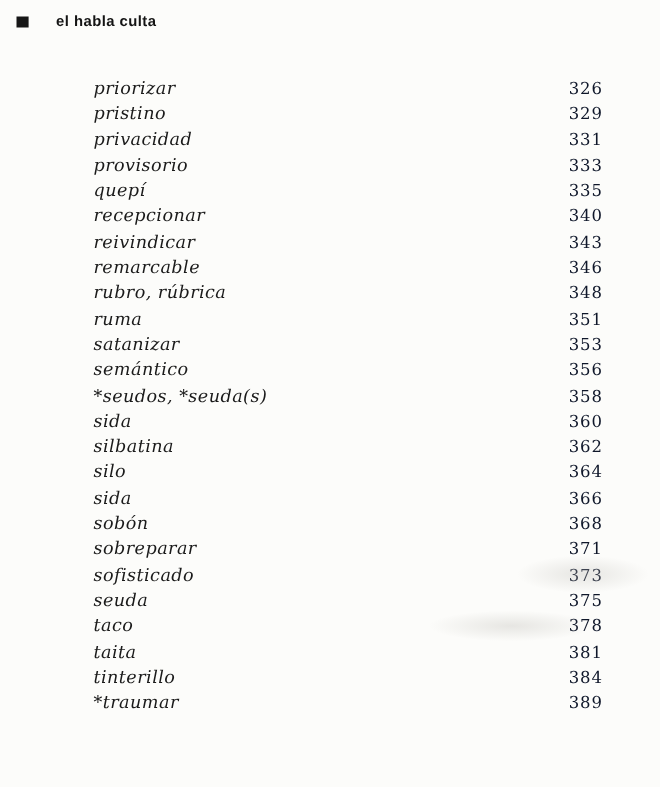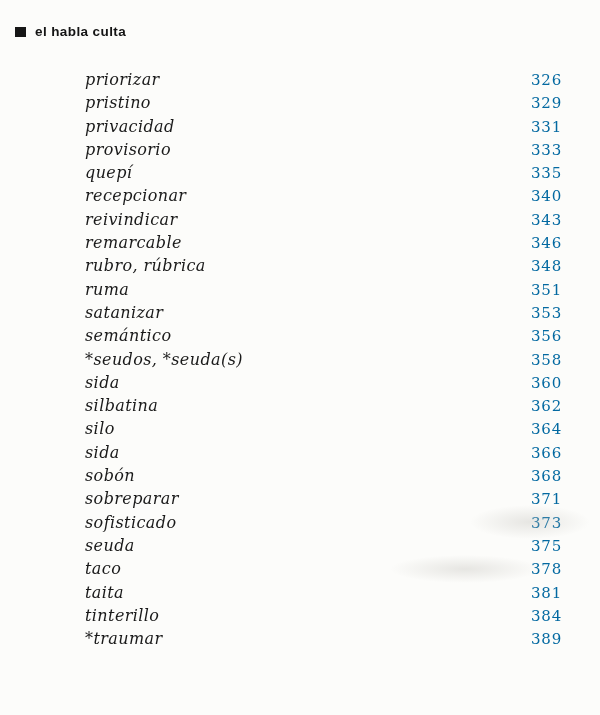--- a/index.html
+++ b/index.html
@@ -10,45 +10,45 @@
     width: 600px;
     height: 715px;
     background: #fcfcfa;
     position: relative;
     overflow: hidden;
     font-family: "DejaVu Serif", serif;
     color: #1a1a1a;
   }
   .page-header {
     position: absolute;
-    top: 24px;
+    top: 12px;
     left: 15px;
     display: flex;
     align-items: center;
-    gap: 9px;
+    gap: 25px;
   }
   .bullet-square {
     width: 11px;
     height: 10px;
     background: #161616;
     flex: 0 0 auto;
   }
   .header-title {
     font-family: "Liberation Sans", sans-serif;
     font-size: 13.5px;
     font-weight: 600;
     letter-spacing: 0.4px;
     color: #141414;
     white-space: nowrap;
   }
   .index-list {
     position: absolute;
     top: 68px;
     left: 85px;
-    right: 38px;
+    right: 52px;
   }
   .row {
     display: flex;
     justify-content: space-between;
     align-items: baseline;
     height: 23.3px;
     line-height: 23.3px;
   }
   .term {
     font-family: "DejaVu Serif", serif;
@@ -56,21 +56,21 @@
     font-size: 16px;
     letter-spacing: 0.4px;
     color: #1a1a1a;
     white-space: nowrap;
   }
   .page-num {
     font-family: "DejaVu Serif", serif;
     font-style: normal;
     font-size: 15px;
     letter-spacing: 0.8px;
-    color: #0369a1;
+    color: #0f172a;
     white-space: nowrap;
   }
   
   .smudge {
     position: absolute;
     border-radius: 50%;
     background: radial-gradient(closest-side, rgba(190,188,182,0.35), rgba(190,188,182,0));
     pointer-events: none;
   }
   .smudge-a { left: 470px; top: 505px; width: 120px; height: 34px; }

